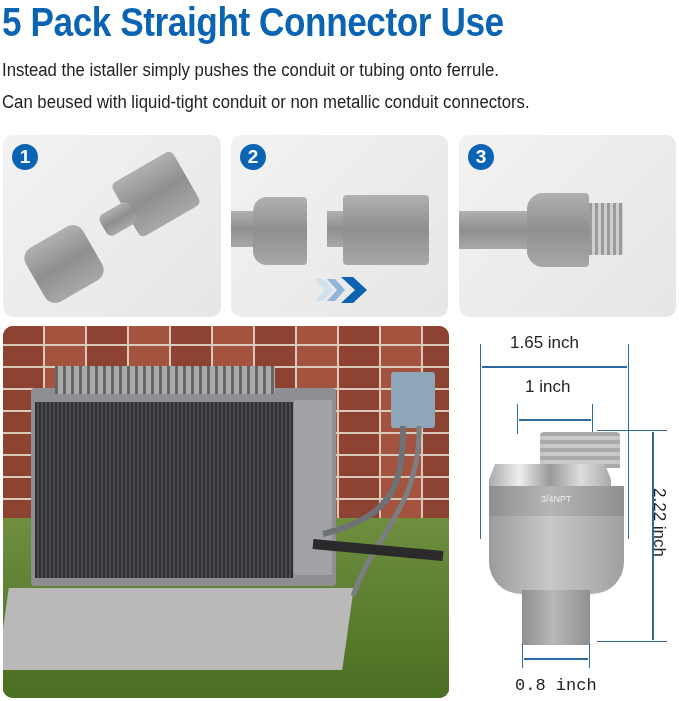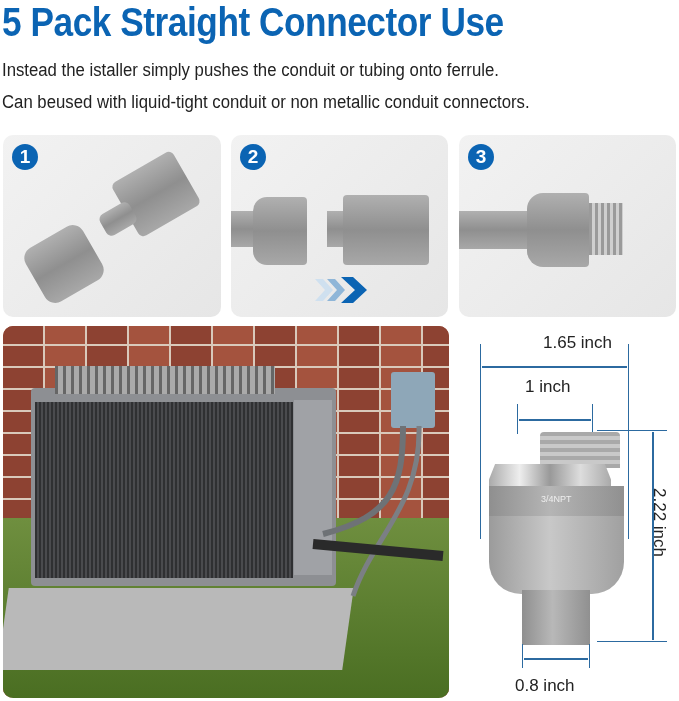--- a/index.html
+++ b/index.html
@@ -82,21 +82,21 @@
   <div class="ac-top"></div>
   <div class="box"></div>
   <svg style="position:absolute;left:300px;top:100px;" width="146" height="180">
     <path d="M100 0 C100 60,90 90,20 108" stroke="#6e7276" stroke-width="6" fill="none"></path>
     <path d="M116 0 C118 80,70 110,50 170" stroke="#7b7f84" stroke-width="5" fill="none"></path>
     <path d="M10 118 L140 130" stroke="#2a2a2a" stroke-width="10" fill="none"></path>
   </svg>
 </div>
 
 <div class="dims">
-  <div class="dim-label" style="left:55px;top:7px;margin-left:33px;">1.65 inch</div>
+  <div class="dim-label" style="left:55px;top:7px;">1.65 inch</div>
   <div class="tick" style="left:25px;top:18px;width:1px;height:195px;"></div>
   <div class="tick" style="left:173px;top:18px;width:1px;height:195px;"></div>
   <div class="arrow-h" style="left:27px;top:40px;width:145px;"></div>
 
   <div class="dim-label" style="left:70px;top:51px;text-align:right;">1 inch</div>
   <div class="tick" style="left:62px;top:78px;width:1px;height:30px;"></div>
   <div class="tick" style="left:137px;top:78px;width:1px;height:30px;"></div>
   <div class="arrow-h" style="left:64px;top:93px;width:72px;"></div>
 
   <div class="tick" style="left:142px;top:104px;width:70px;height:1px;"></div>
@@ -107,14 +107,14 @@
   <div class="conn-thread"></div>
   <div class="conn-nut"></div>
   <div class="conn-body"></div>
   <div class="conn-band"></div>
   <div class="conn-npt">3/4NPT</div>
   <div class="conn-tail"></div>
 
   <div class="tick" style="left:67px;top:318px;width:1px;height:24px;"></div>
   <div class="tick" style="left:134px;top:318px;width:1px;height:24px;"></div>
   <div class="arrow-h" style="left:69px;top:332px;width:64px;"></div>
-  <div class="dim-label" style="left:60px;top:350px;">0.8 inch</div>
+  <div class="dim-label" style="left:60px;top:350px;font-family:Liberation Mono, monospace;">0.8 inch</div>
 </div>
 
 </body></html>

